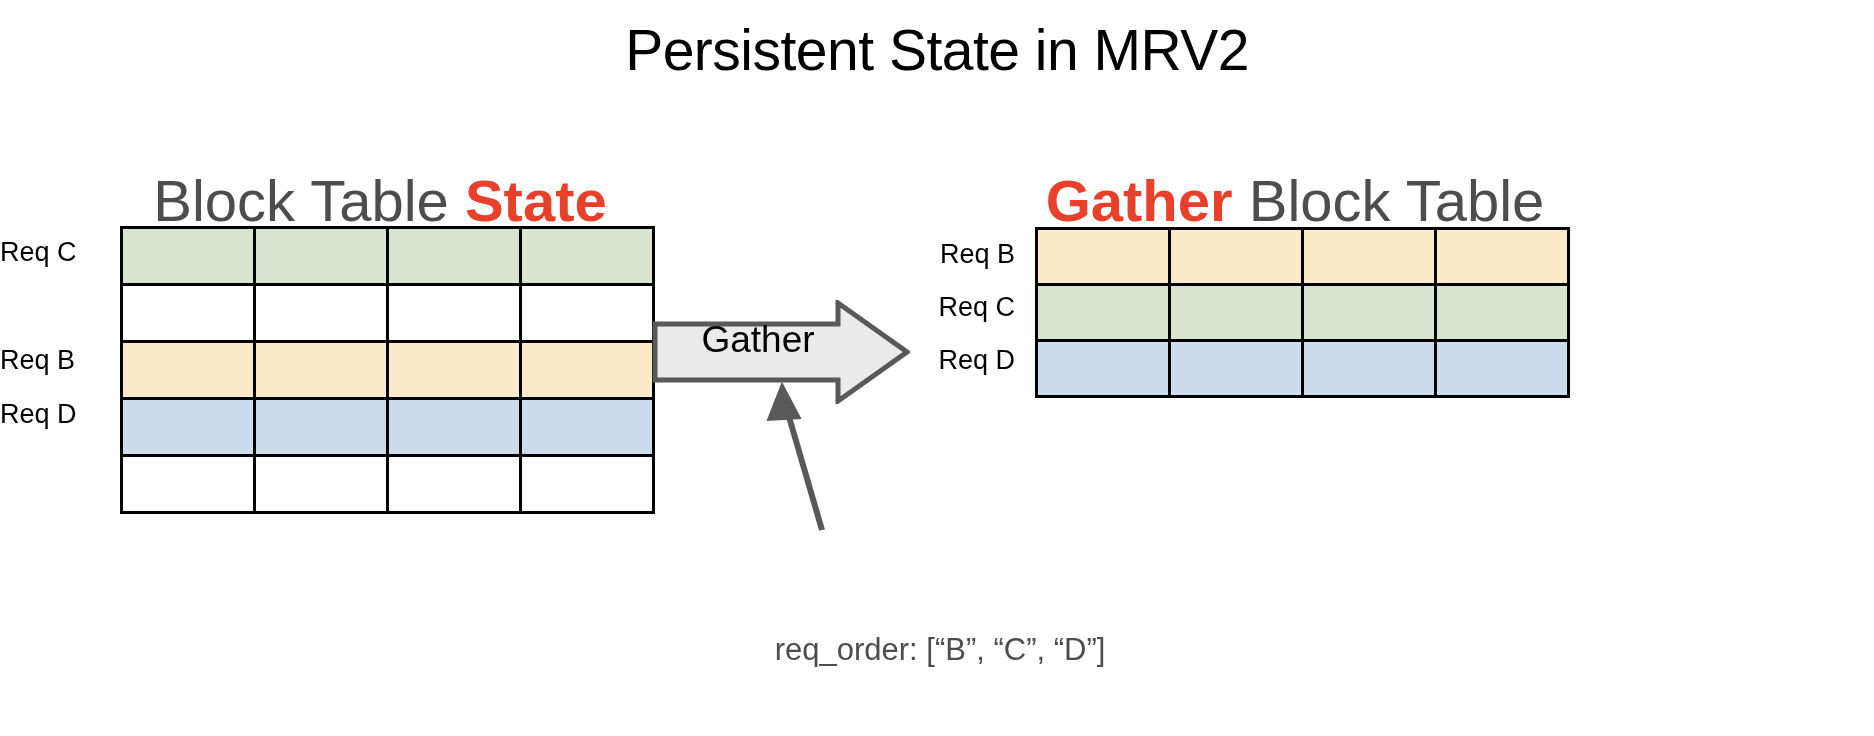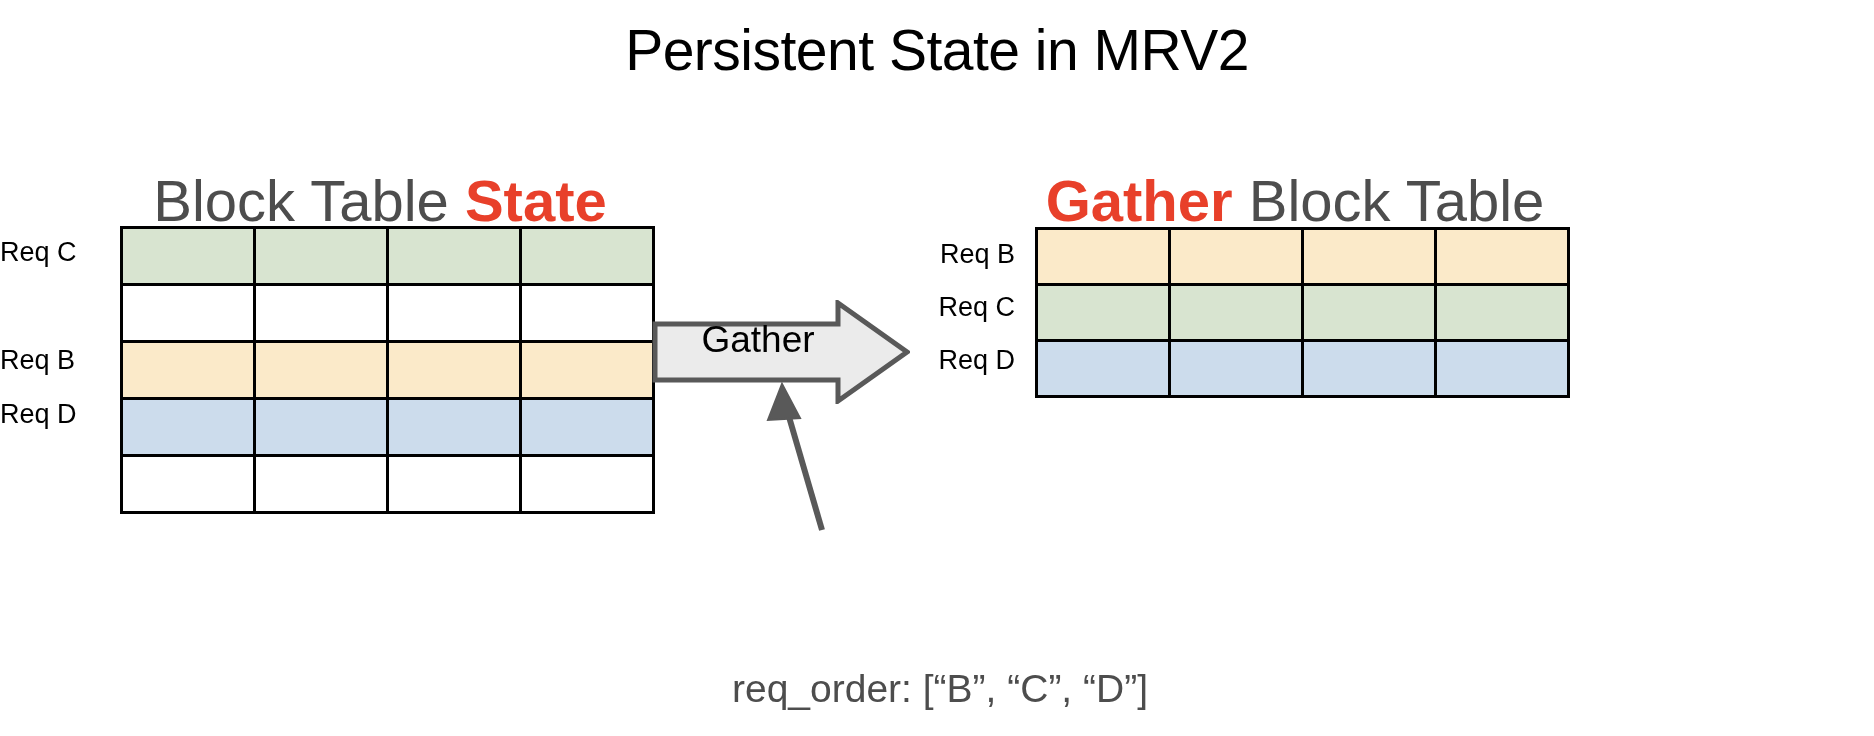--- a/index.html
+++ b/index.html
@@ -149,24 +149,24 @@
   #req-order-arrow {
     position: absolute;
     left: 760px;
     top: 382px;
     width: 80px;
     height: 152px;
   }
   #req-order-text {
     position: absolute;
     left: 440px;
-    top: 665px;
+    top: 626px;
     width: 1000px;
     text-align: center;
-    font-size: 39px;
+    font-size: 31px;
     line-height: 48px;
     color: #4d4d4d;
     white-space: nowrap;
   }
 </style>
 </head>
 <body>
 
 <div class="stage">
 

